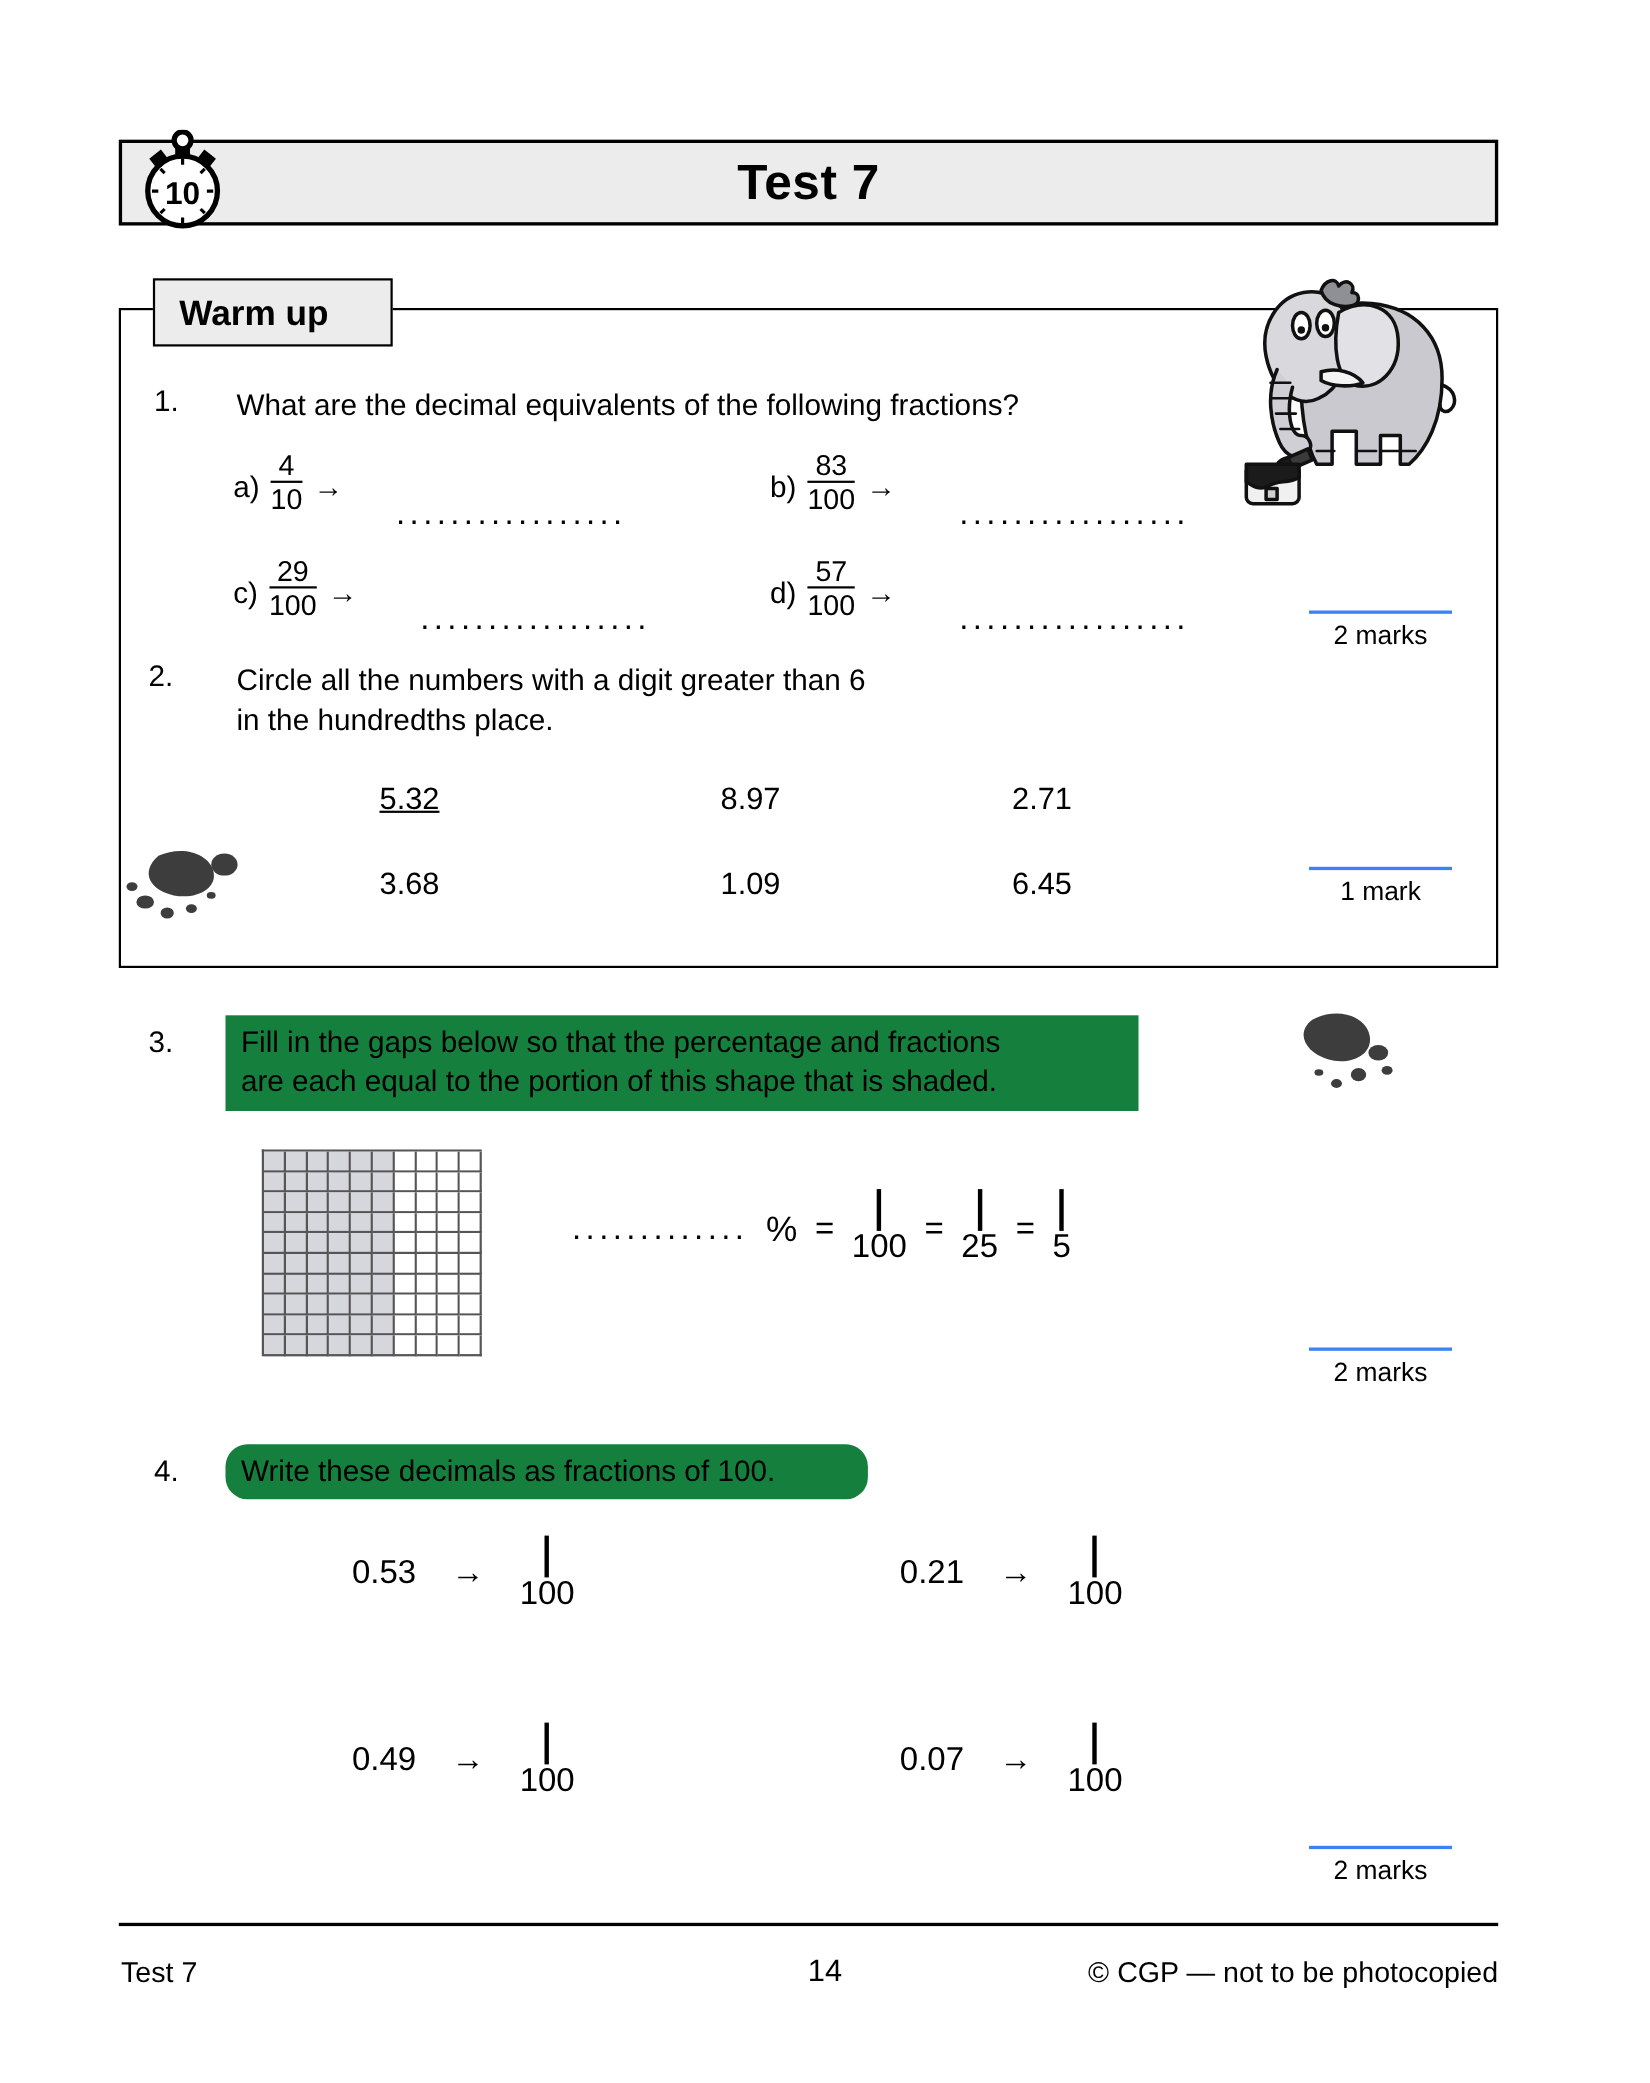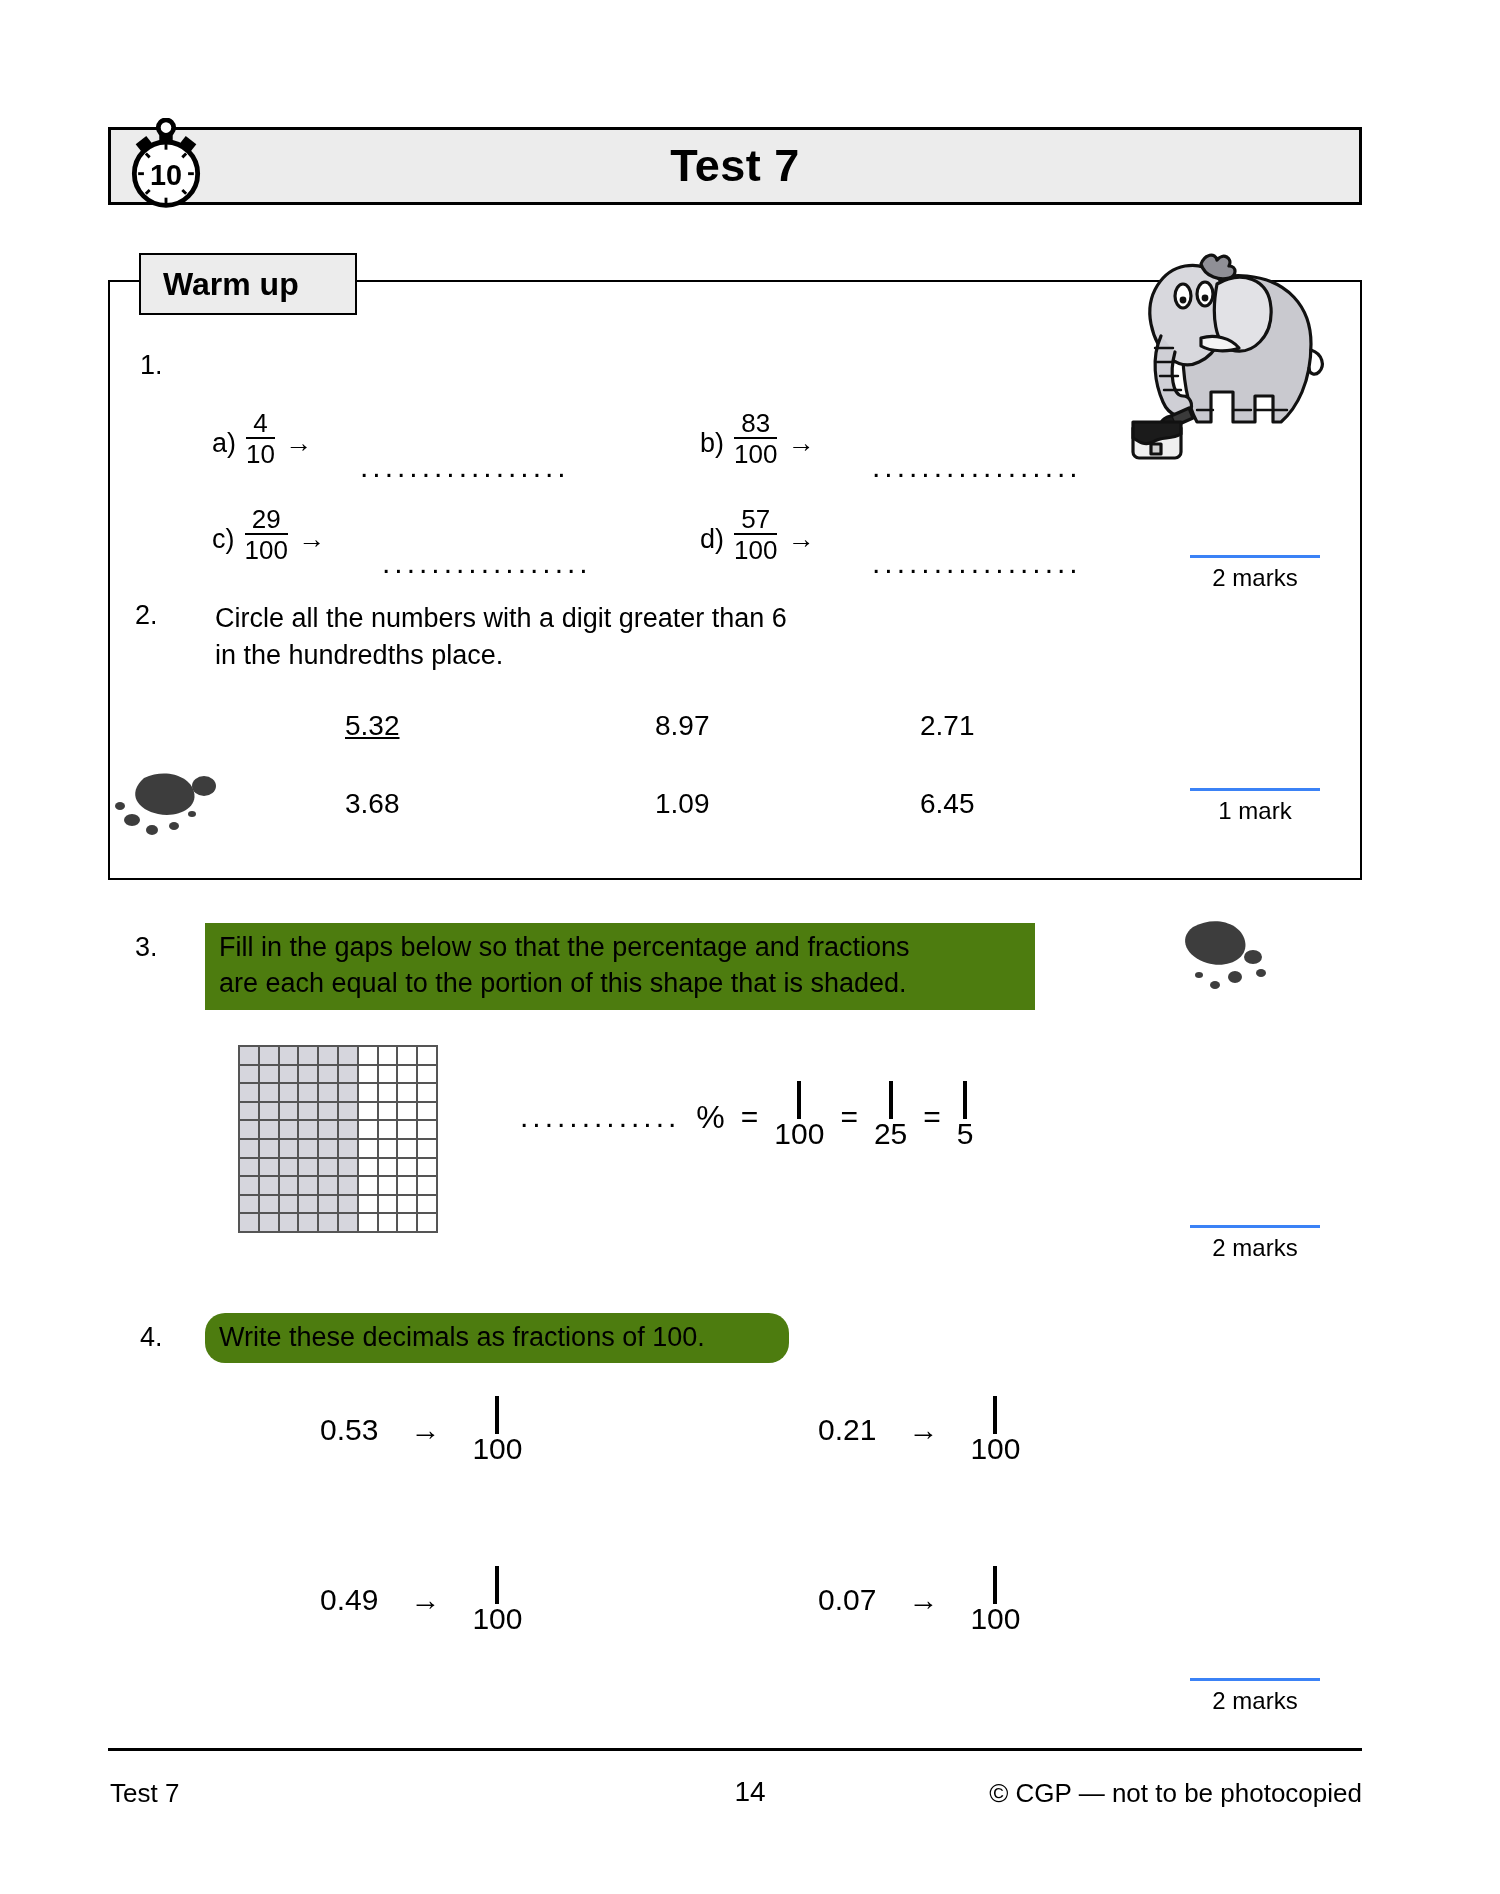--- a/index.html
+++ b/index.html
@@ -93,21 +93,21 @@
     position: absolute;
     font-size: 27px;
     text-align: left;
   }
   .qtext {
     position: absolute;
     font-size: 27px;
     line-height: 1.35;
   }
   .qtext.hl {
-    background: #4d7c0f;
+    background: #15803d;
     padding: 6px 12px 8px 14px;
   }
 
   
   .frac {
     display: inline-block;
     text-align: center;
     vertical-align: middle;
     line-height: 1;
     position: relative;
@@ -299,20 +299,21 @@
     </svg>
   </div>
 
   <div class="warm-panel"></div>
   <div class="tab-mask"></div>
   <div class="warm-tab">
     <span>Warm up</span>
   </div>
 
   <div class="qnum" style="left:140px; top:350px;">1.</div>
+  <div class="qtext" style="left:215px; top:350px; width:860px;">What are the decimal equivalents of the following fractions?</div>
 
   <div class="fitem" style="left:212px; top:412px;">
     <span class="lbl">a)</span>
     <span class="frac">
       <span class="num">4</span>
       <span class="den">10</span>
     </span>
     <span class="arrow">→</span>
   </div>
   <div class="dotline" style="left:360px; top:450px;">.................</div>

